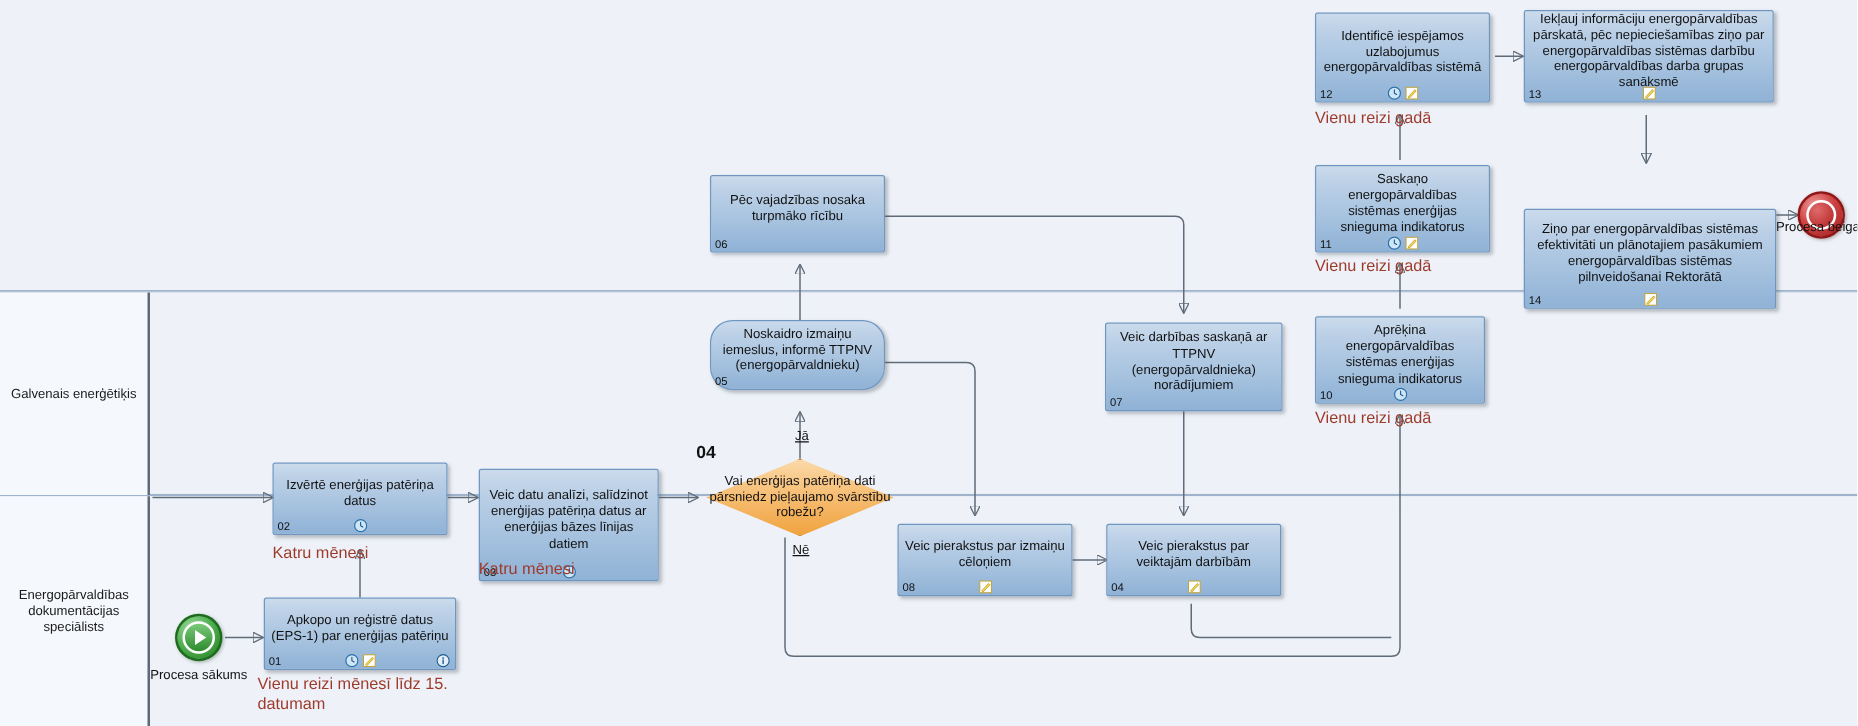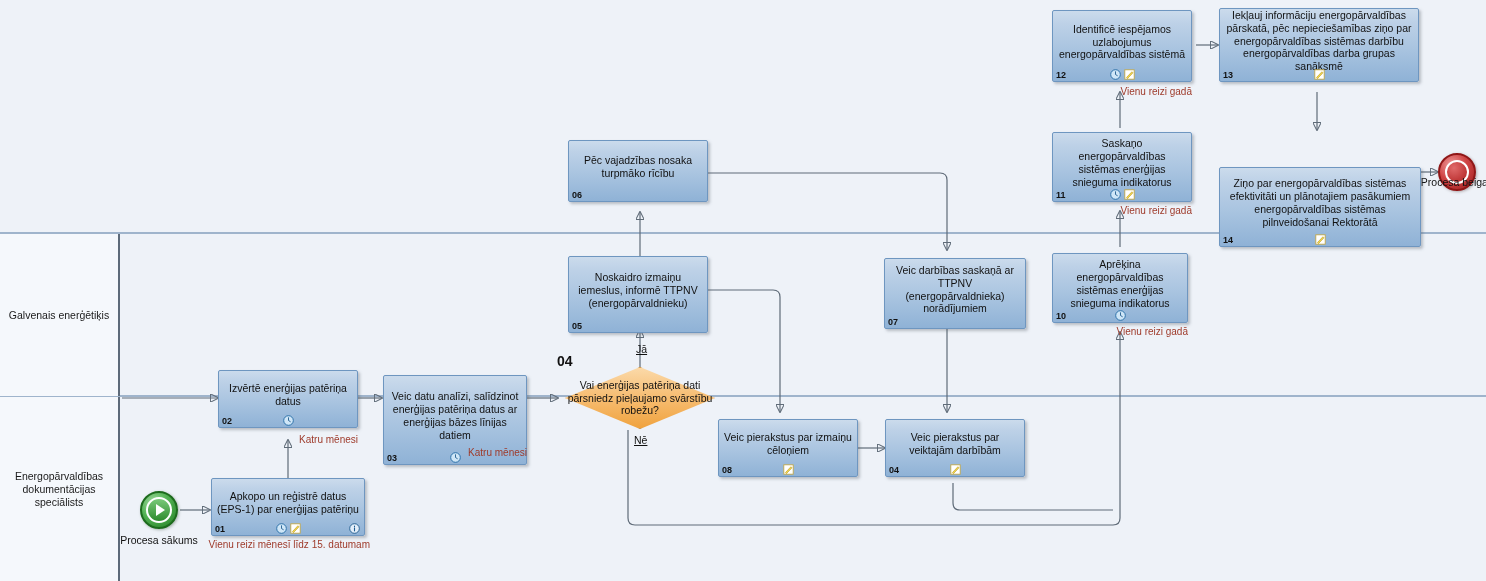--- a/index.html
+++ b/index.html
@@ -72,21 +72,21 @@
     font-size: 10.5px;
     color: #111111;
     line-height: 1.22;
     text-align: center;
     width: 100%;
   }
   .task .tnum {
     position: absolute;
     left: 3px; bottom: 1px;
     font-size: 9px;
-    font-weight: bold;
+    font-weight: normal;
     color: #111111;
     line-height: 1;
   }
   .task-icons {
     position: absolute;
     bottom: 1px;
     left: 0; right: 0;
     display: flex;
     justify-content: center;
     gap: 3px;
@@ -181,23 +181,23 @@
     text-align: center;
     font-size: 10.5px;
     color: #111111;
     line-height: 1.2;
     width: 80px;
   }
 
   
   .anno {
     position: absolute;
-    font-size: 10px;
+    font-size: 13px;
     color: #9e3a2a;
-    text-align: right;
+    text-align: left;
     line-height: 1.2;
   }
   
   .flowlabel {
     position: absolute;
     font-size: 10.5px;
     color: #111111;
     text-decoration: underline;
   }
 
@@ -337,21 +337,21 @@
   <div class="anno" style="left:383px; top:447px; width:144px;">Katru mēnesi</div>
 
   <div class="gateway" style="left:565px; top:367px;">
     <div class="diamond"></div>
     <div class="glabel">Vai enerģijas patēriņa dati pārsniedz pieļaujamo svārstību robežu?</div>
     <div class="gnum">04</div>
   </div>
   <div class="flowlabel" style="left:636px; top:343px;">Jā</div>
   <div class="flowlabel" style="left:634px; top:434px;">Nē</div>
 
-  <div class="task" style="left:568px; top:256px; width:140px; height:77px;">
+  <div class="task" style="left:568px; top:256px; width:140px; height:56px;border-radius:18px;">
     <div class="tlabel">Noskaidro izmaiņu iemeslus, informē TTPNV (energopārvaldnieku)</div>
     <div class="tnum">05</div>
   </div>
 
   <div class="task" style="left:568px; top:140px; width:140px; height:62px;">
     <div class="tlabel">Pēc vajadzības nosaka turpmāko rīcību</div>
     <div class="tnum">06</div>
   </div>
 
   <div class="task" style="left:884px; top:258px; width:142px; height:71px;">

